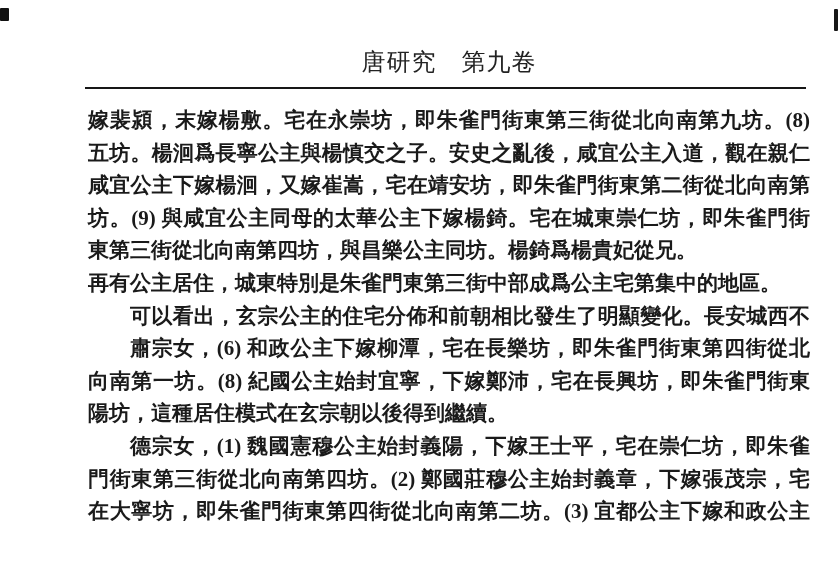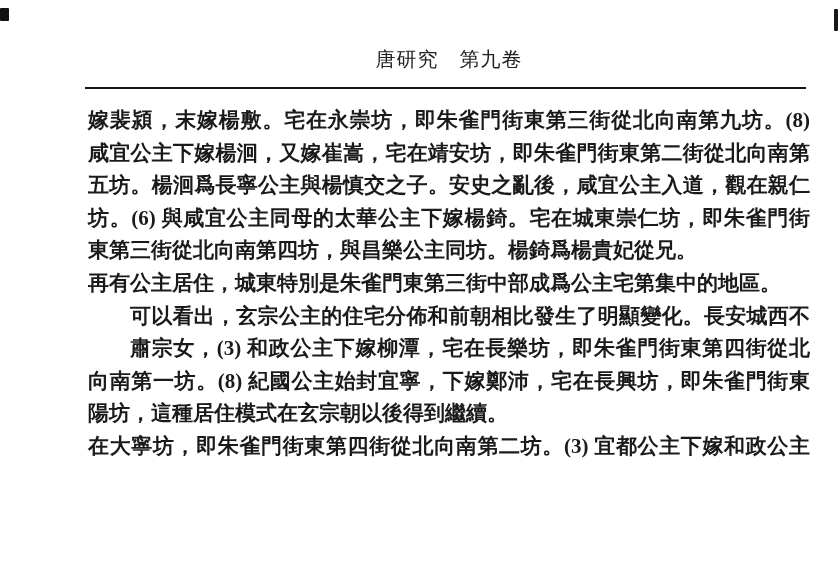--- a/index.html
+++ b/index.html
@@ -8,21 +8,21 @@
     width:839px;height:585px;
     background:#ffffff;
     overflow:hidden;
     font-family:"Liberation Serif","DejaVu Serif",serif;
     color:#1a1a1a;
   }
   .page-header{
     position:absolute;
     left:88px;top:46px;width:722px;
     text-align:center;
-    font-size:20px;
+    font-size:24px;
     letter-spacing:1px;
     color:#222;
     white-space:pre;
   }
   .header-rule{
     position:absolute;
     left:85px;top:87px;width:721px;height:2px;
     background:#161616;
   }
   .text-body{
@@ -55,24 +55,26 @@
 <div class="page">
   <div class="scan-speck-left"></div>
   <div class="scan-speck-right"></div>
 
   <div class="page-header">唐研究　第九卷</div>
 
   <div class="header-rule"></div>
 
   <div class="text-body">
       <div class="text-line fill">嫁裴潁，末嫁楊敷。宅在永崇坊，即朱雀門街東第三街從北向南第九坊。(8)</div>
+      <div class="text-line fill">五坊。楊洄爲長寧公主與楊慎交之子。安史之亂後，咸宜公主入道，觀在親仁</div>
       <div class="text-line fill">咸宜公主下嫁楊洄，又嫁崔嵩，宅在靖安坊，即朱雀門街東第二街從北向南第</div>
-      <div class="text-line fill">五坊。楊洄爲長寧公主與楊慎交之子。安史之亂後，咸宜公主入道，觀在親仁</div>
-      <div class="text-line fill">坊。(6) 與咸宜公主同母的太華公主下嫁楊錡。宅在城東崇仁坊，即朱雀門街</div>
+      <div class="text-line fill">坊。(9) 與咸宜公主同母的太華公主下嫁楊錡。宅在城東崇仁坊，即朱雀門街</div>
       <div class="text-line end">東第三街從北向南第四坊，與昌樂公主同坊。楊錡爲楊貴妃從兄。</div>
       <div class="text-line end">再有公主居住，城東特別是朱雀門東第三街中部成爲公主宅第集中的地區。</div>
       <div class="text-line fill indent">可以看出，玄宗公主的住宅分佈和前朝相比發生了明顯變化。長安城西不</div>
-      <div class="text-line fill indent">肅宗女，(3) 和政公主下嫁柳潭，宅在長樂坊，即朱雀門街東第四街從北</div>
+      <div class="text-line fill indent">肅宗女，(6) 和政公主下嫁柳潭，宅在長樂坊，即朱雀門街東第四街從北</div>
       <div class="text-line fill">向南第一坊。(8) 紀國公主始封宜寧，下嫁鄭沛，宅在長興坊，即朱雀門街東</div>
       <div class="text-line end">陽坊，這種居住模式在玄宗朝以後得到繼續。</div>
+      <div class="text-line fill indent">德宗女，(1) 魏國憲穆公主始封義陽，下嫁王士平，宅在崇仁坊，即朱雀</div>
+      <div class="text-line fill">門街東第三街從北向南第四坊。(2) 鄭國莊穆公主始封義章，下嫁張茂宗，宅</div>
       <div class="text-line fill">在大寧坊，即朱雀門街東第四街從北向南第二坊。(3) 宜都公主下嫁和政公主</div>
     </div>
 </div>
 
 </body></html>

